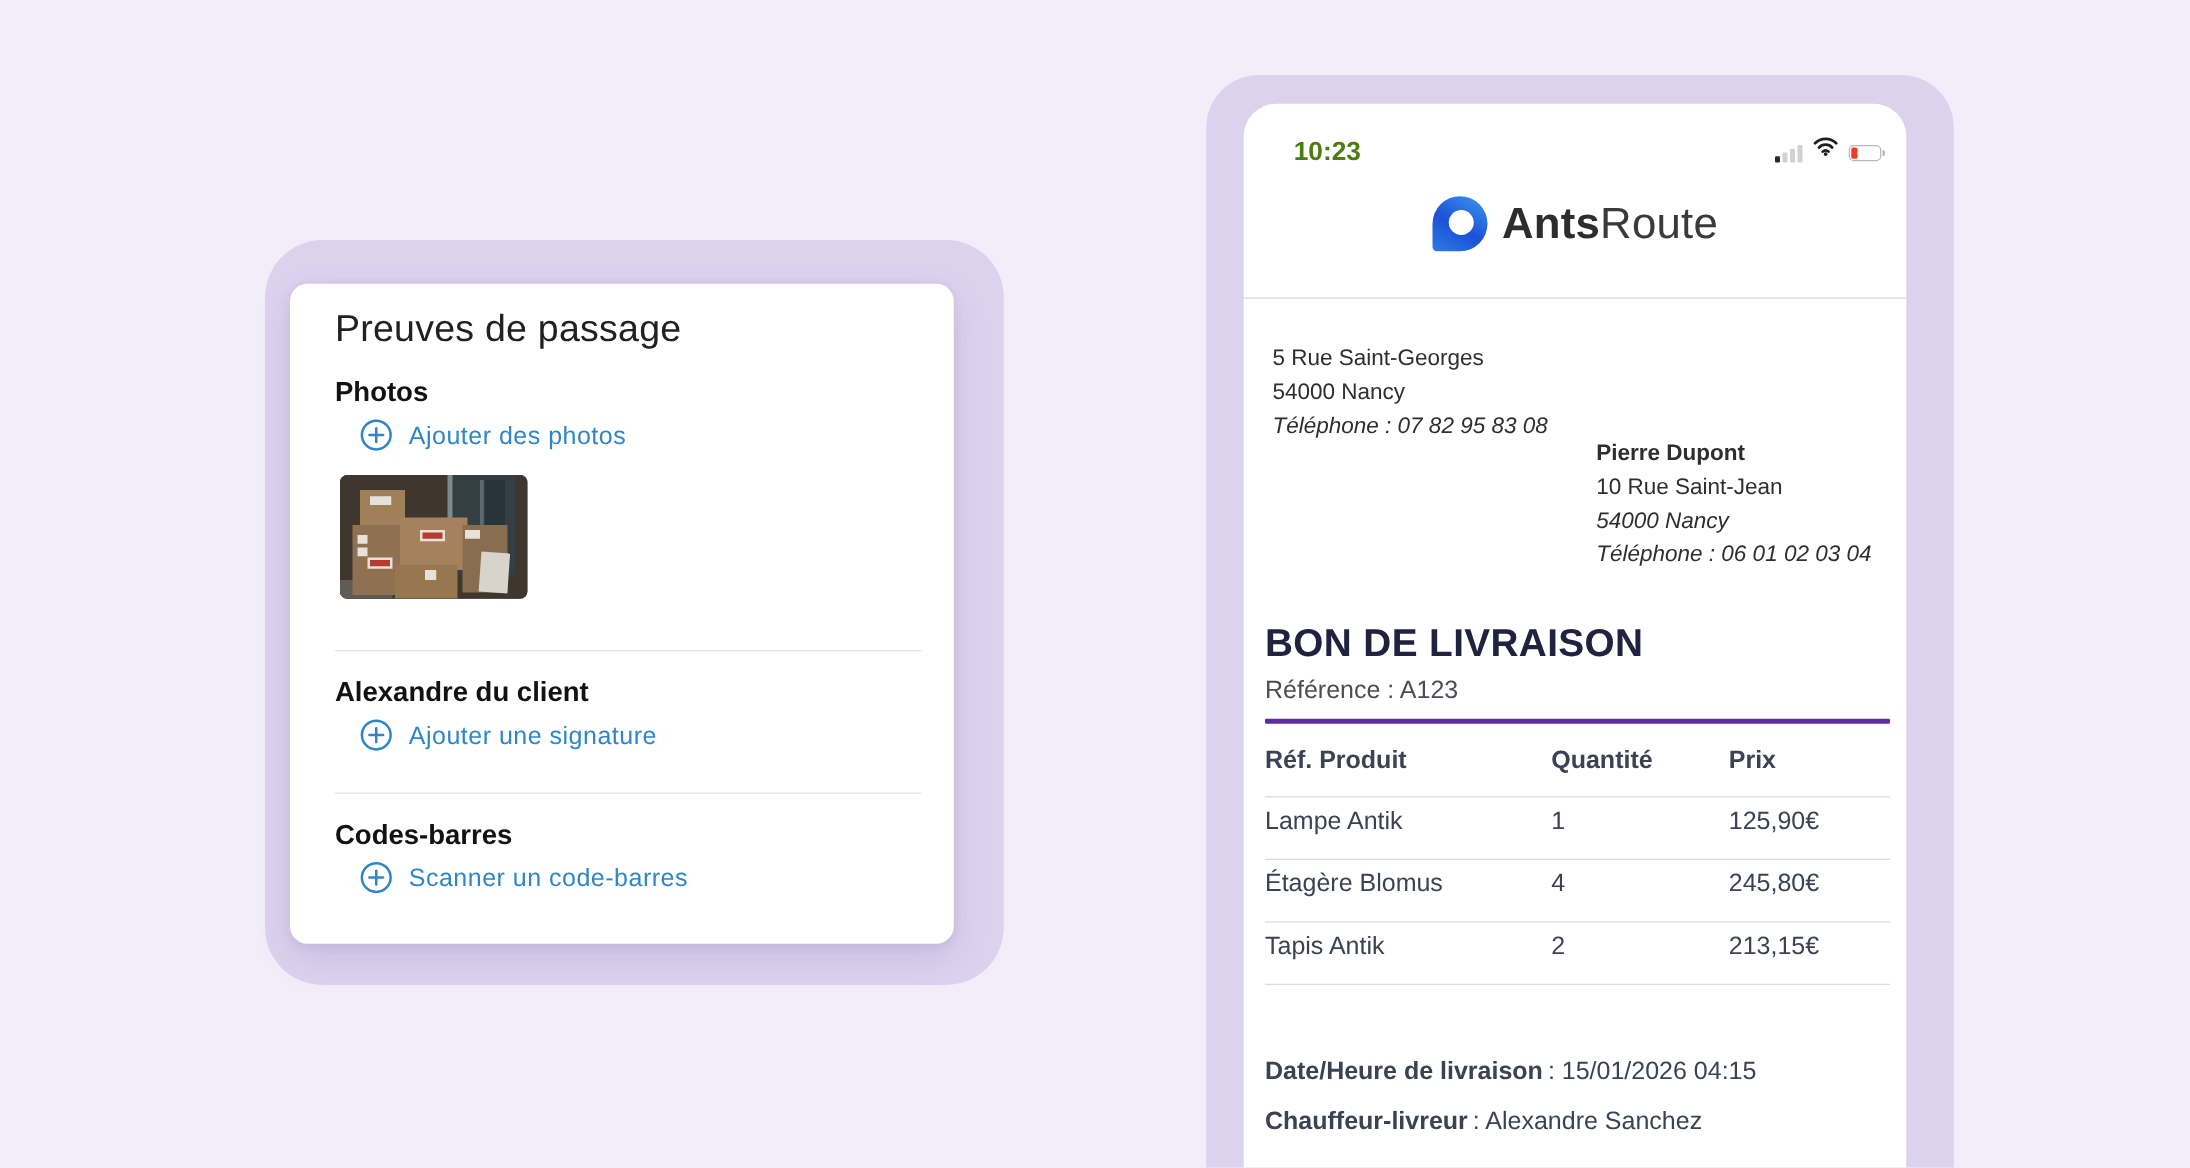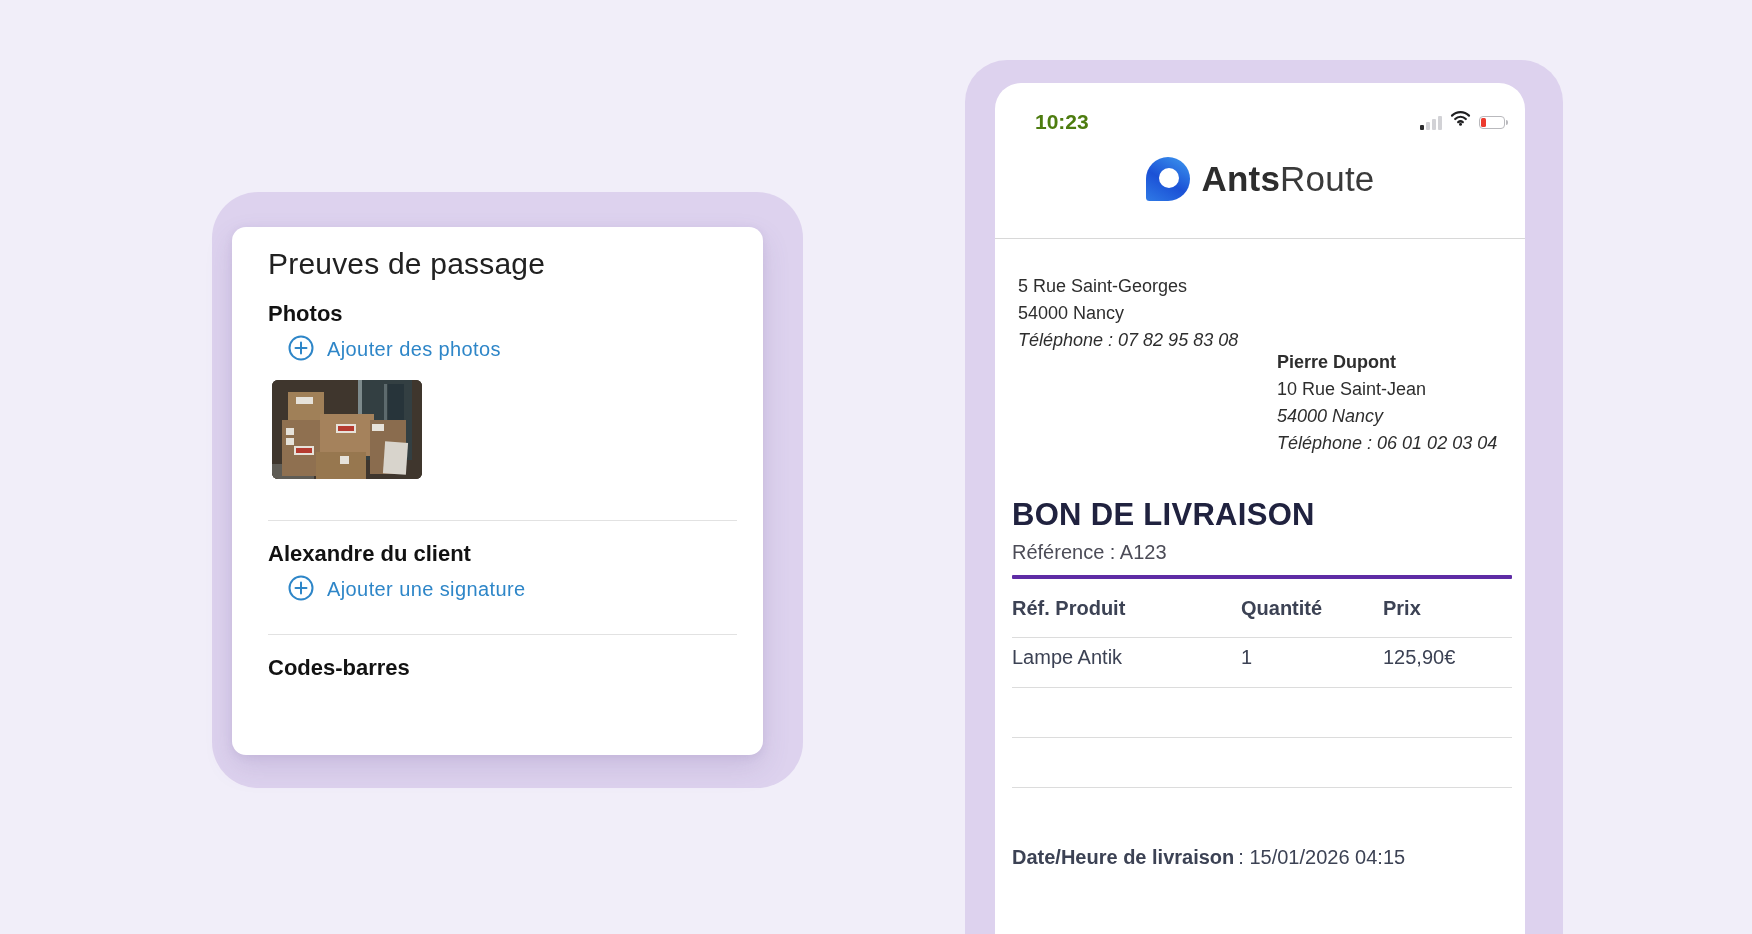--- a/index.html
+++ b/index.html
@@ -182,20 +182,29 @@
             <circle cx="13" cy="13" r="11.5" fill="none" stroke="#2e86c8" stroke-width="2"></circle>
             <path d="M13 7.5v11M7.5 13h11" stroke="#2e86c8" stroke-width="2" stroke-linecap="round"></path>
           </svg>
       </span>
       <span>Ajouter une signature</span>
     </button>
 
     <div class="card-divider" style="top:407px;"></div>
 
     <h2 class="section-heading" style="top:428px;">Codes-barres</h2>
+    <button class="add-link" style="top:462px;">
+      <span class="plus-icon">
+        <svg width="26" height="26" viewBox="0 0 26 26">
+            <circle cx="13" cy="13" r="11.5" fill="none" stroke="#2e86c8" stroke-width="2"></circle>
+            <path d="M13 7.5v11M7.5 13h11" stroke="#2e86c8" stroke-width="2" stroke-linecap="round"></path>
+          </svg>
+      </span>
+      <span>Scanner un code-barres</span>
+    </button>
 
   </div>
 </div>
 
 <div class="phone-frame">
   <div class="phone-screen">
 
     <span class="status-time">10:23</span>
 
     <div class="status-icons">
@@ -251,22 +260,35 @@
     </div>
     <div class="t-line" style="top:554px;"></div>
 
     <div class="t-row" style="top:563px;">
       <span class="c-prod">Lampe Antik</span>
       <span class="c-qty">1</span>
       <span class="c-price">125,90€</span>
     </div>
     <div class="t-line" style="top:604px;"></div>
 
+    <div class="t-row" style="top:613px;">
+      <span class="c-prod">Étagère Blomus</span>
+      <span class="c-qty">4</span>
+      <span class="c-price">245,80€</span>
+    </div>
     <div class="t-line" style="top:654px;"></div>
 
+    <div class="t-row" style="top:663px;">
+      <span class="c-prod">Tapis Antik</span>
+      <span class="c-qty">2</span>
+      <span class="c-price">213,15€</span>
+    </div>
     <div class="t-line" style="top:704px;"></div>
 
     <div class="info-line" style="top:763px;">
       <span class="lbl">Date/Heure de livraison</span><span>: 15/01/2026 04:15</span>
     </div>
+    <div class="info-line" style="top:803px;">
+      <span class="lbl">Chauffeur-livreur</span><span>: Alexandre Sanchez</span>
+    </div>
 
   </div>
 </div>
 
 </body></html>

